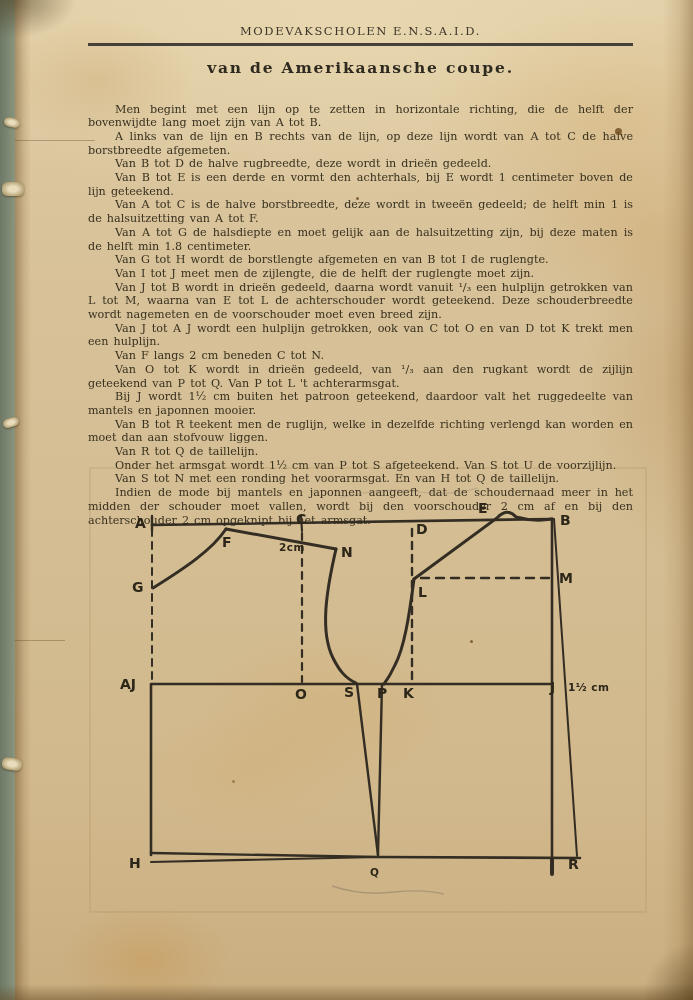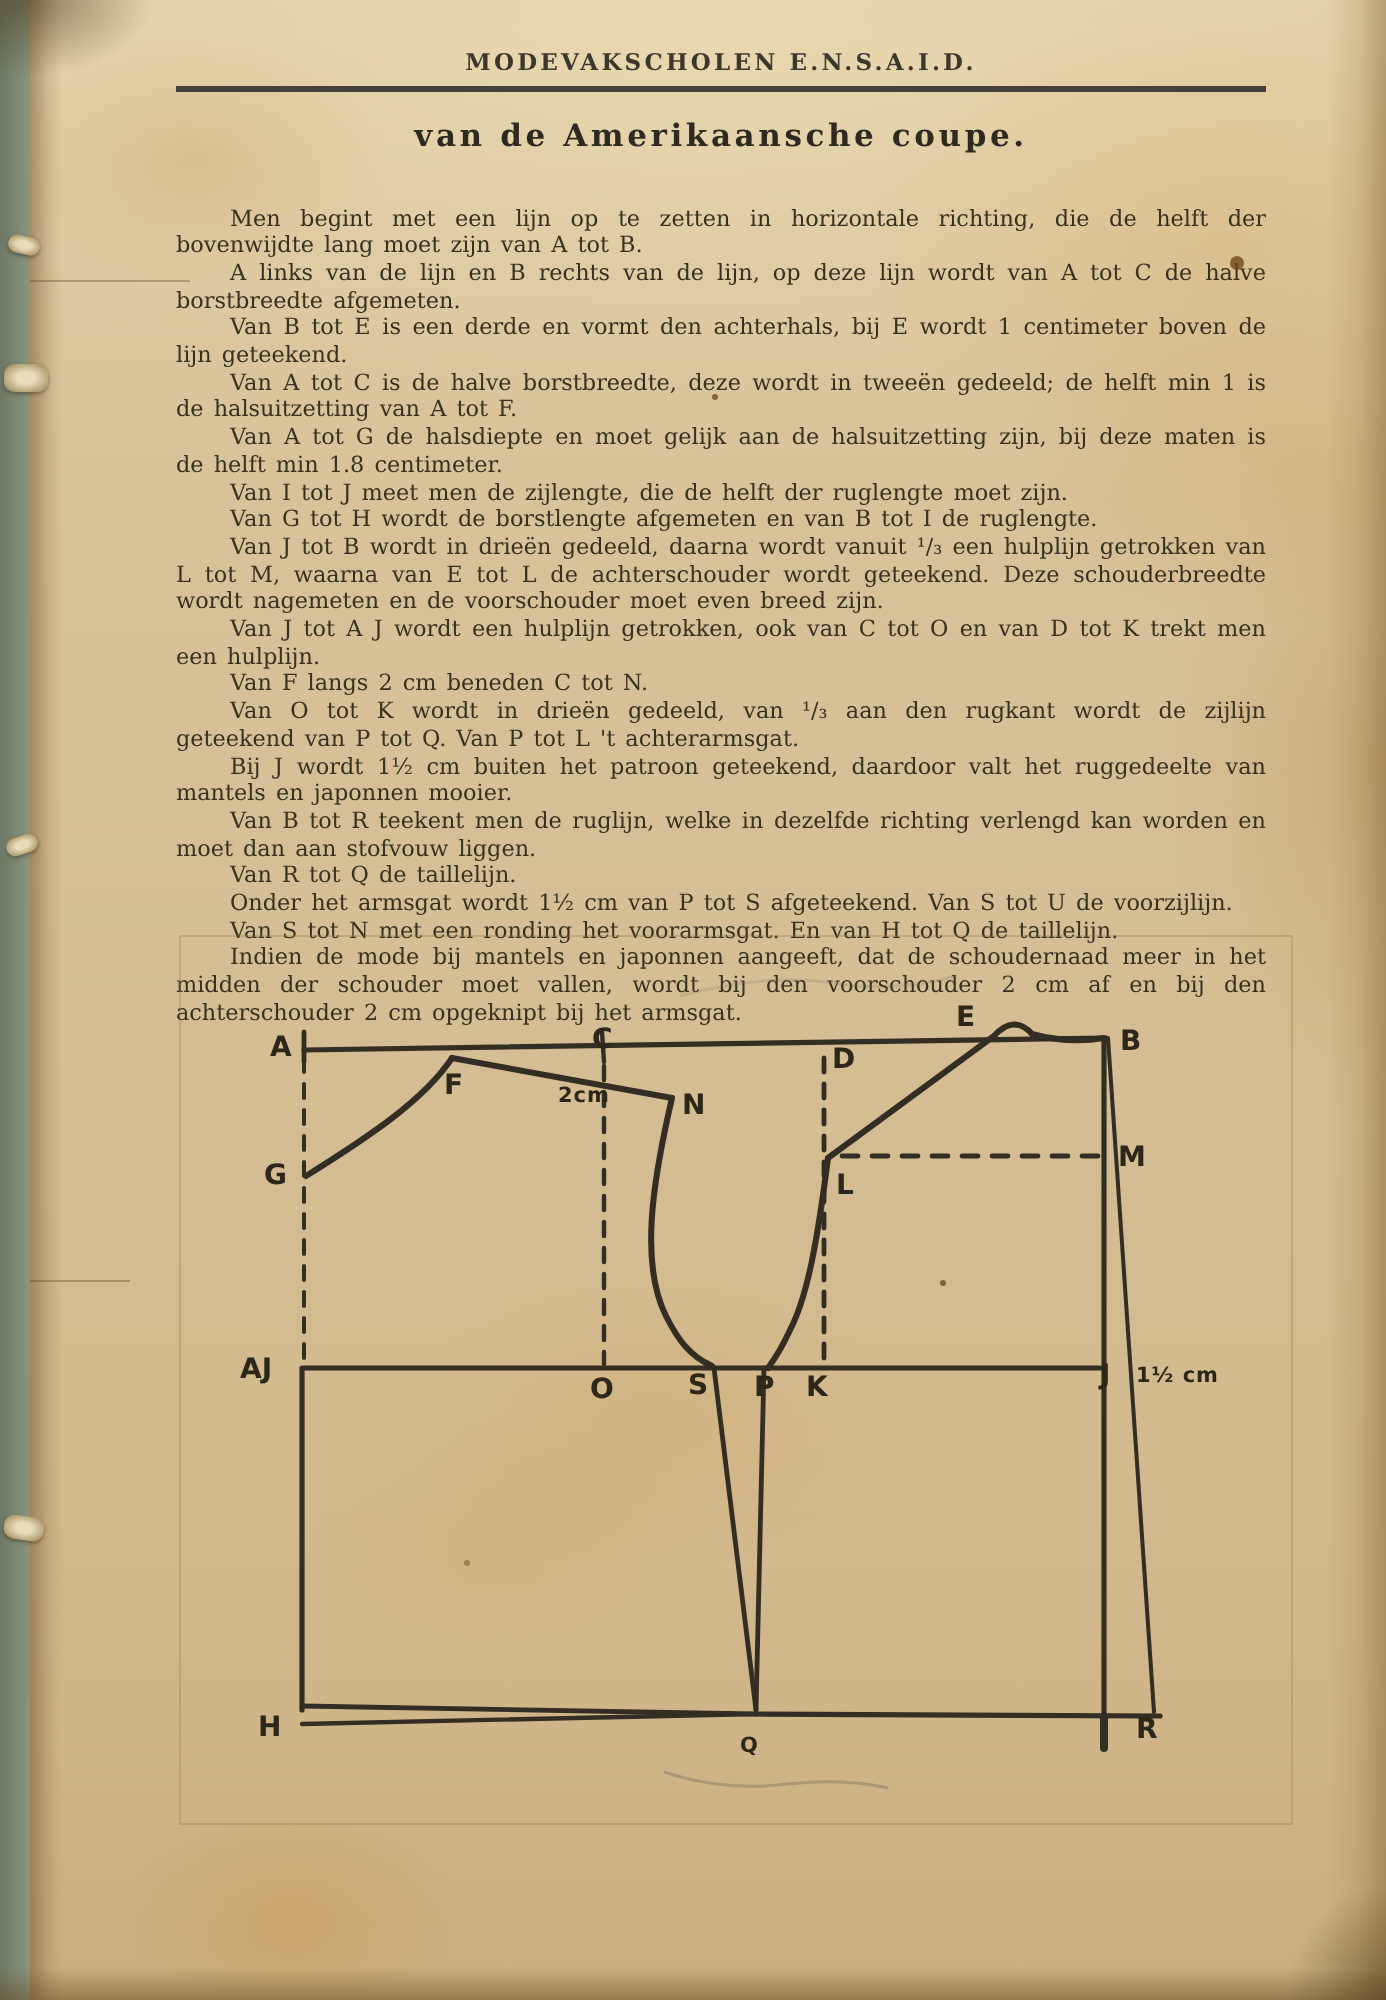--- a/index.html
+++ b/index.html
@@ -31,21 +31,21 @@
   .corner-br{position:absolute;right:0;bottom:0;width:70px;height:90px;
     background:radial-gradient(ellipse 70px 80px at 100% 100%, rgba(80,58,25,.55), rgba(80,58,25,0) 72%);}
   .stitch{position:absolute;width:16px;height:9px;border-radius:5px;
     background:radial-gradient(#e8dcbc 30%,#b9a77c 70%,rgba(120,95,55,.4));
     box-shadow:0 1px 2px rgba(60,40,15,.5);}
   .speck{position:absolute;border-radius:50%;background:#6e4a1d;opacity:.8;}
   .crease{position:absolute;left:15px;width:60px;height:1px;background:rgba(90,65,30,.35);}
 
   
   .content{position:absolute;left:88px;top:24px;width:545px;color:#352e23;}
-  .masthead{ text-align:center;font-family:"DejaVu Serif",serif;font-weight:bold;
+  .masthead{ text-align:center;font-family:"DejaVu Serif",serif;font-weight:normal;
     font-size:11.5px;letter-spacing:1.6px;color:#3d362a;}
   .rule{margin-top:5px;height:2.5px;background:#45403a;width:100%;}
   .doc-title{margin-top:12px;text-align:center;font-weight:bold;color:#2f2a20;
     font-size:15.5px;letter-spacing:1.8px;line-height:20px;}
   .bodytext{margin-top:25px;font-size:11.2px;line-height:13.7px;text-align:justify;
     color:#38311f; word-spacing:1.5px;}
   .bodytext p{margin:0;text-indent:27px;}
 
   
   svg.diagram{position:absolute;left:0;top:0;pointer-events:none;}
@@ -62,25 +62,26 @@
 
   <div class="content">
     <div class="masthead">MODEVAKSCHOLEN E.N.S.A.I.D.</div>
     <div class="rule"></div>
     <div class="doc-title">
       <div>van de Amerikaansche coupe.</div>
     </div>
     <div class="bodytext">
       <p>Men begint met een lijn op te zetten in horizontale richting, die de helft der bovenwijdte lang moet zijn van A tot B.</p>
       <p>A links van de lijn en B rechts van de lijn, op deze lijn wordt van A tot C de halve borstbreedte afgemeten.</p>
+      <p>Van B tot D de halve rugbreedte, deze wordt in drieën gedeeld.</p>
       <p>Van B tot E is een derde en vormt den achterhals, bij E wordt 1 centimeter boven de lijn geteekend.</p>
       <p>Van A tot C is de halve borstbreedte, deze wordt in tweeën gedeeld; de helft min 1 is de halsuitzetting van A tot F.</p>
       <p>Van A tot G de halsdiepte en moet gelijk aan de halsuitzetting zijn, bij deze maten is de helft min 1.8 centimeter.</p>
+      <p>Van G tot H wordt de borstlengte afgemeten en van B tot I de ruglengte.</p>
       <p>Van I tot J meet men de zijlengte, die de helft der ruglengte moet zijn.</p>
-      <p>Van G tot H wordt de borstlengte afgemeten en van B tot I de ruglengte.</p>
       <p>Van J tot B wordt in drieën gedeeld, daarna wordt vanuit ¹/₃ een hulplijn getrokken van L tot M, waarna van E tot L de achterschouder wordt geteekend. Deze schouderbreedte wordt nagemeten en de voorschouder moet even breed zijn.</p>
       <p>Van J tot A J wordt een hulplijn getrokken, ook van C tot O en van D tot K trekt men een hulplijn.</p>
       <p>Van F langs 2 cm beneden C tot N.</p>
       <p>Van O tot K wordt in drieën gedeeld, van ¹/₃ aan den rugkant wordt de zijlijn geteekend van P tot Q. Van P tot L 't achterarmsgat.</p>
       <p>Bij J wordt 1½ cm buiten het patroon geteekend, daardoor valt het ruggedeelte van mantels en japonnen mooier.</p>
       <p>Van B tot R teekent men de ruglijn, welke in dezelfde richting verlengd kan worden en moet dan aan stofvouw liggen.</p>
       <p>Van R tot Q de taillelijn.</p>
       <p>Onder het armsgat wordt 1½ cm van P tot S afgeteekend. Van S tot U de voorzijlijn.</p>
       <p>Van S tot N met een ronding het voorarmsgat. En van H tot Q de taillelijn.</p>
       <p>Indien de mode bij mantels en japonnen aangeeft, dat de schoudernaad meer in het midden der schouder moet vallen, wordt bij den voorschouder 2 cm af en bij den achterschouder 2 cm opgeknipt bij het armsgat.</p>

